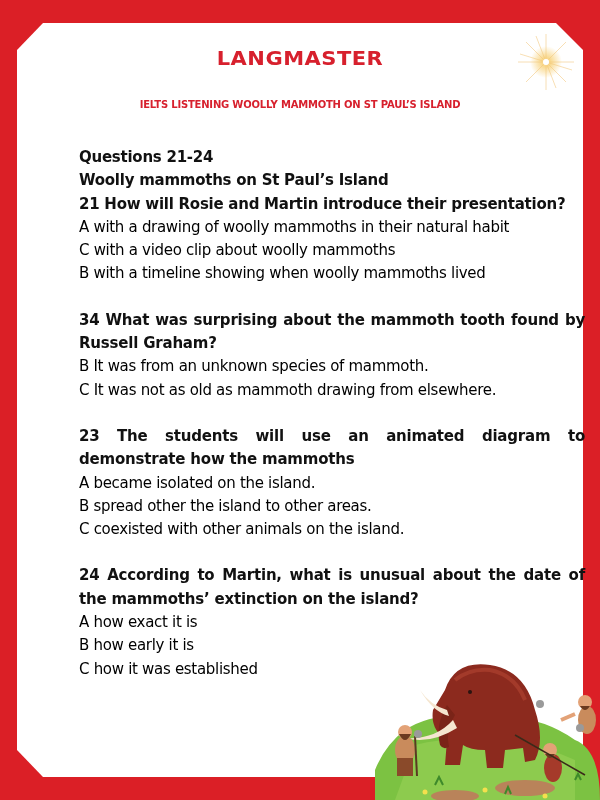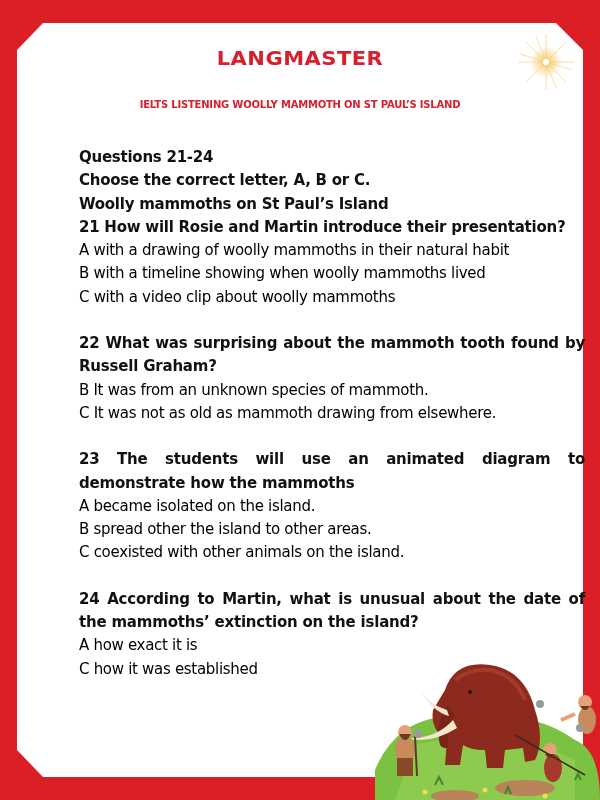--- a/index.html
+++ b/index.html
@@ -66,49 +66,49 @@
     <line x1="20" y1="4" x2="40" y2="56"></line>
     <line x1="4" y1="22" x2="56" y2="38"></line>
   </g>
   <circle cx="30" cy="30" r="3" fill="#ffffff"></circle>
 </svg>
 
 <div class="title">IELTS LISTENING WOOLLY MAMMOTH ON ST PAUL’S ISLAND</div>
 
 <div class="content">
   <div class="b line">Questions 21-24</div>
-  <div class="b line">Choose the correct letter, A, B or C.</div>
   <div class="b line">Woolly mammoths on St Paul’s Island</div>
 
   <div>
     <div class="b line">21 How will Rosie and Martin introduce their presentation?</div>
     <div class="opt">A with a drawing of woolly mammoths in their natural habit</div>
+    <div class="opt">C with a video clip about woolly mammoths</div>
     <div class="opt">B with a timeline showing when woolly mammoths lived</div>
-    <div class="opt">C with a video clip about woolly mammoths</div>
   </div>
   <div class="gap"></div>
 
   <div>
-    <div class="b just">22 What was surprising about the mammoth tooth found by Russell Graham?</div>
+    <div class="b just">34 What was surprising about the mammoth tooth found by Russell Graham?</div>
     <div class="opt">B It was from an unknown species of mammoth.</div>
     <div class="opt">C It was not as old as mammoth drawing from elsewhere.</div>
   </div>
   <div class="gap"></div>
 
   <div>
     <div class="b just">23 The students will use an animated diagram to demonstrate how the mammoths</div>
     <div class="opt">A became isolated on the island.</div>
     <div class="opt">B spread other the island to other areas.</div>
     <div class="opt">C coexisted with other animals on the island.</div>
   </div>
   <div class="gap"></div>
 
   <div>
     <div class="b just">24 According to Martin, what is unusual about the date of the mammoths’ extinction on the island?</div>
     <div class="opt">A how exact it is</div>
+    <div class="opt">B how early it is</div>
     <div class="opt">C how it was established</div>
   </div>
 </div>
 
 <svg class="illus" viewBox="0 0 225 150">
 
   <path d="M30 80 Q60 60 110 68 Q160 62 200 90 Q225 100 225 150 L0 150 L0 120 Q10 95 30 80 Z" fill="#7CC242"></path>
   <path d="M40 95 Q80 85 130 92 Q170 96 200 110 L200 150 L20 150 Z" fill="#8DCB4E"></path>
   <ellipse cx="150" cy="138" rx="30" ry="8" fill="#B9835A"></ellipse>
   <ellipse cx="80" cy="146" rx="24" ry="6" fill="#B9835A"></ellipse>

